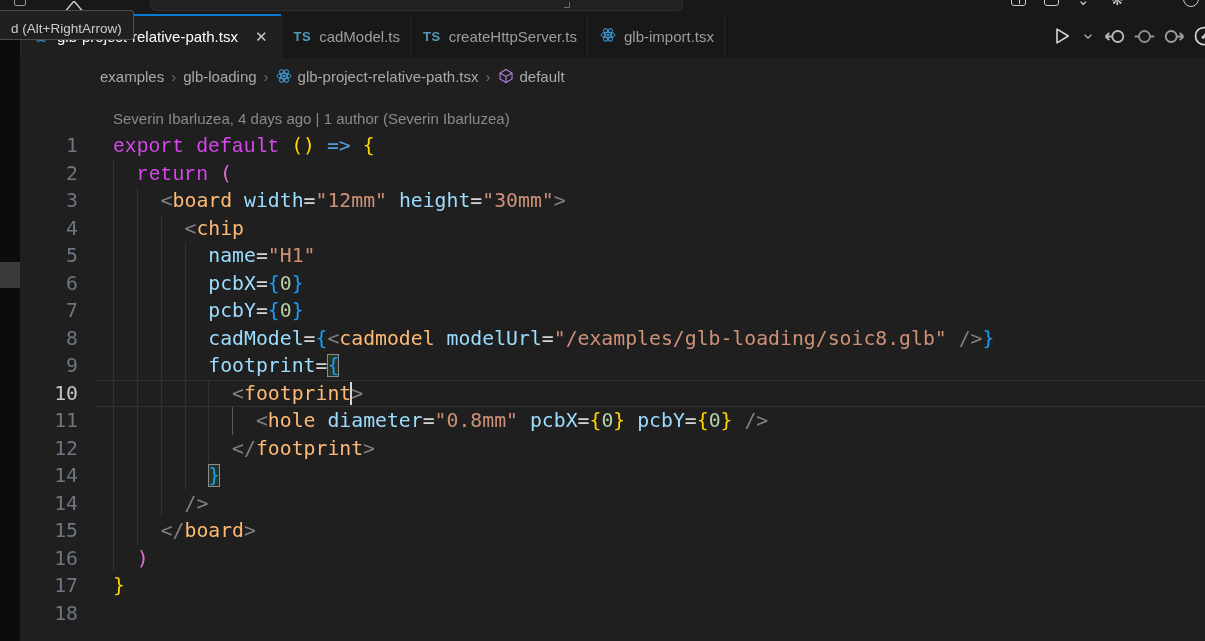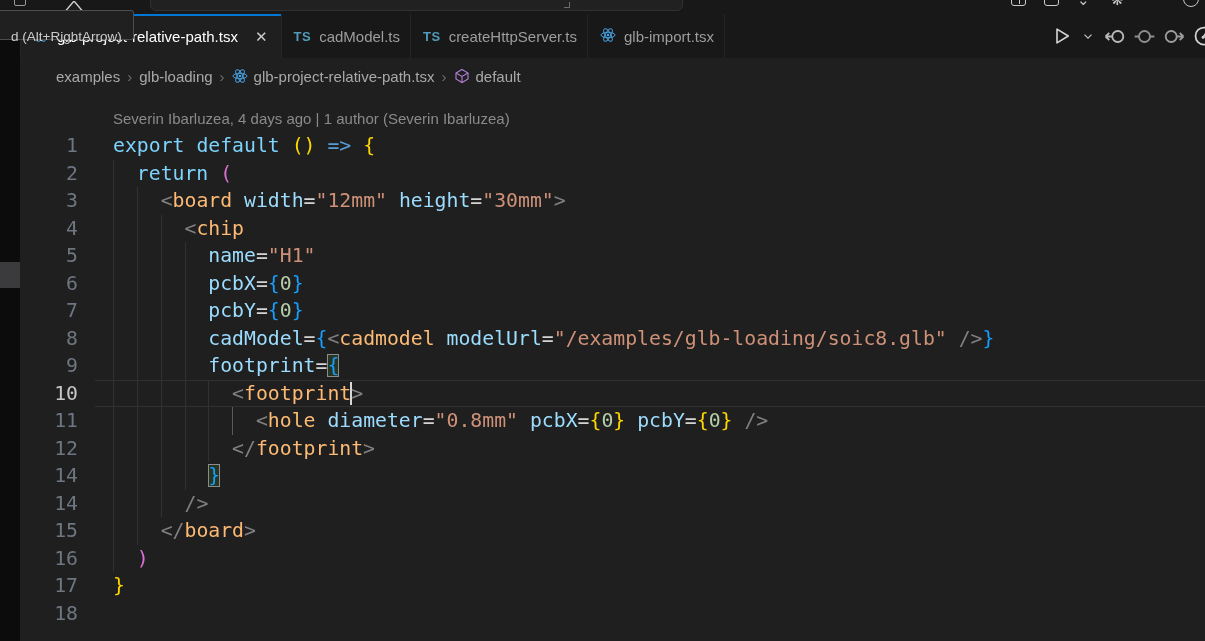--- a/index.html
+++ b/index.html
@@ -15,58 +15,58 @@
   .tb-icons .stub { width:15px; height:14px; border:1.5px solid #cccccc; border-radius:3px; }
   .tb-icons .stub.split::after { content:""; display:block; width:5px; height:11px; border-left:1.5px solid #cccccc; margin-left:7px;}
   .tb-gear { width:16px; height:16px; color:#cccccc; font-size:15px; line-height:16px; }
   .account { position:absolute; right:6px; top:-9px; width:16px; height:16px; border:1.5px solid #c8c8c8; border-radius:50%; }
   .tb-mini { position:absolute; left:14px; top:-4px; width:12px; height:10px; border:1.5px solid #9a9a9a; border-radius:2px; background:#181818;}
 
   
   .cursor-arrow { position:absolute; left:62px; top:0; z-index:39; }
   .tooltip { position:absolute; left:0; top:10px; height:30px; z-index:40;
     background:#202020; border:1px solid #4d4d4d; border-left:none; border-radius:0 3px 3px 0;
-    color:#cccccc; font-size:13.5px; line-height:28px; padding:12px 11px; white-space:nowrap; }
+    color:#cccccc; font-size:13.5px; line-height:28px; padding:4px 11px; white-space:nowrap; }
 
   
   .leftstrip { position:absolute; left:0; top:14px; width:20px; height:627px; background:#0c0c0c; }
   .leftstrip .slider { position:absolute; left:0; top:248px; width:20px; height:26px; background:#3b3b3e; }
 
   
   .tabbar { position:absolute; left:20px; top:14px; width:1185px; height:44px; background:#181818; display:flex; z-index:5; }
   .tab { height:44px; display:flex; align-items:center; padding:0 10px 0 12px; border-right:1px solid #252526;
     font-size:15px; color:#9d9d9d; position:relative; flex:none; }
   .tab:first-child { border-left:1px solid #252526; }
   .tab .lbl { margin-left:8px; white-space:nowrap; }
   .tab.active { background:#1f1f1f; color:#ffffff; }
   .tab.active::before { content:""; position:absolute; left:0; top:0; right:0; height:2px; background:#0078d4; }
   .tab .close { margin-left:14px; color:#cccccc; font-size:15px; line-height:15px; padding:1px 3px; }
   .ts-badge { color:#519aba; font-weight:bold; font-size:13px; letter-spacing:0.5px; }
   .actions { position:absolute; right:-9px; top:14px; height:44px; display:flex; align-items:center; gap:9px; z-index:6; }
   .actions .ai { display:flex; align-items:center; }
 
   
   .main { position:absolute; left:20px; top:58px; width:1185px; height:583px; background:#1f1f1f; }
-  .breadcrumbs { height:36px; display:flex; align-items:center; padding-left:36px; font-size:15px; color:#a9a9a9; }
+  .breadcrumbs { height:36px; display:flex; align-items:center; padding-left:36px; font-size:15px; color:#a9a9a9;margin-left:44px; }
   .breadcrumbs .bi { display:flex; align-items:center; gap:6px; white-space:nowrap; }
   .breadcrumbs .sep { color:#6e6e6e; font-size:15px; padding:0 7px; }
   .blame { height:26px; line-height:26px; margin-left:93px; margin-top:12px; font-size:15px; color:#8a8a8a; white-space:nowrap; }
 
   .codewrap { margin-top:0; }
   .line { position:relative; height:27.5px; display:flex; font-family:"DejaVu Sans Mono", monospace;
     font-size:19.8px; line-height:27.5px; }
   .ln { width:58px; text-align:right; color:#6e7681; flex:none; }
   .code { position:relative; margin-left:35px; white-space:pre; color:#d4d4d4; z-index:2; }
   .guide { position:absolute; top:0; bottom:0; width:1px; background:#313131; z-index:1; }
   .guide.bright { background:#5a5a5a; }
   .line.cur .ln { color:#c6c6c6; }
   .cur-hl { position:absolute; left:75px; right:0; top:0; bottom:0; border-top:1px solid #313131; border-bottom:1px solid #313131; z-index:0; }
 
   
-  .kw  { color:#7dd3fc; }
+  .kw  { color:#d946ef;font-family:Liberation Mono, monospace; }
   .arr { color:#569cd6; }
   .tag { color:#fdba74; }
   .attr{ color:#9cdcfe; }
   .str { color:#ce9178; }
   .num { color:#b5cea8; }
   .pun { color:#808080; }
   .eq  { color:#d4d4d4; }
   .b1  { color:#ffd700; }
   .b2  { color:#da70d6; }
   .b3  { color:#179fff; }

